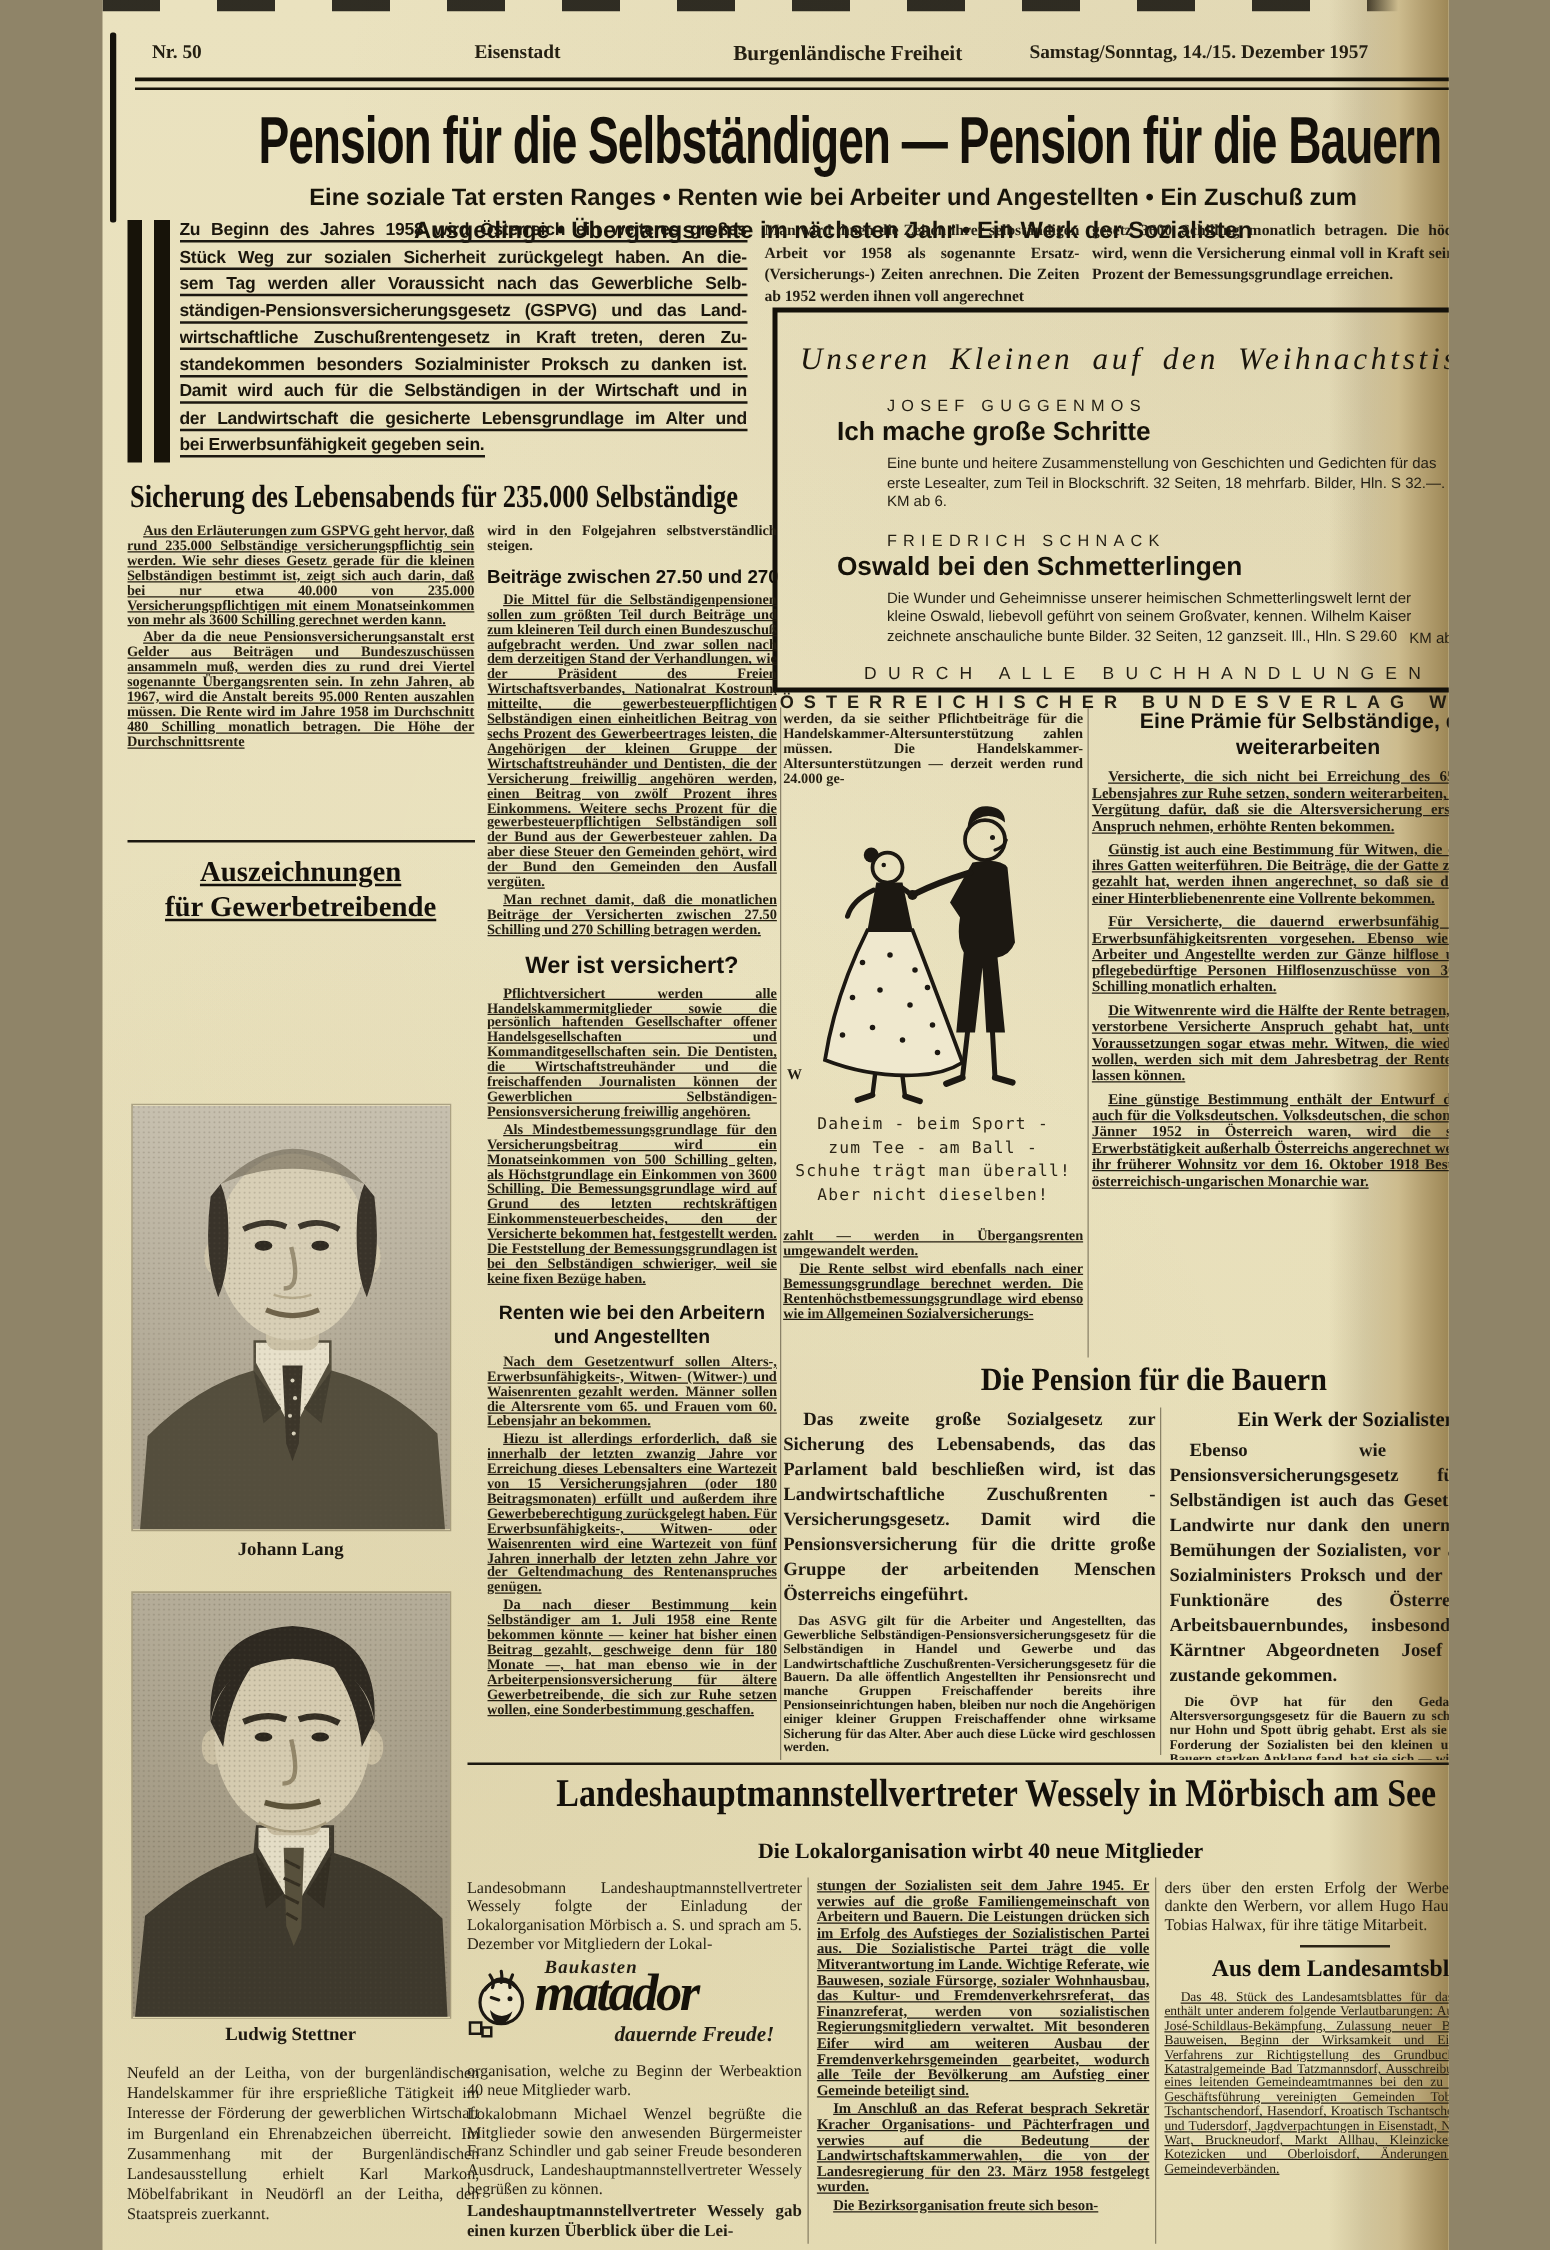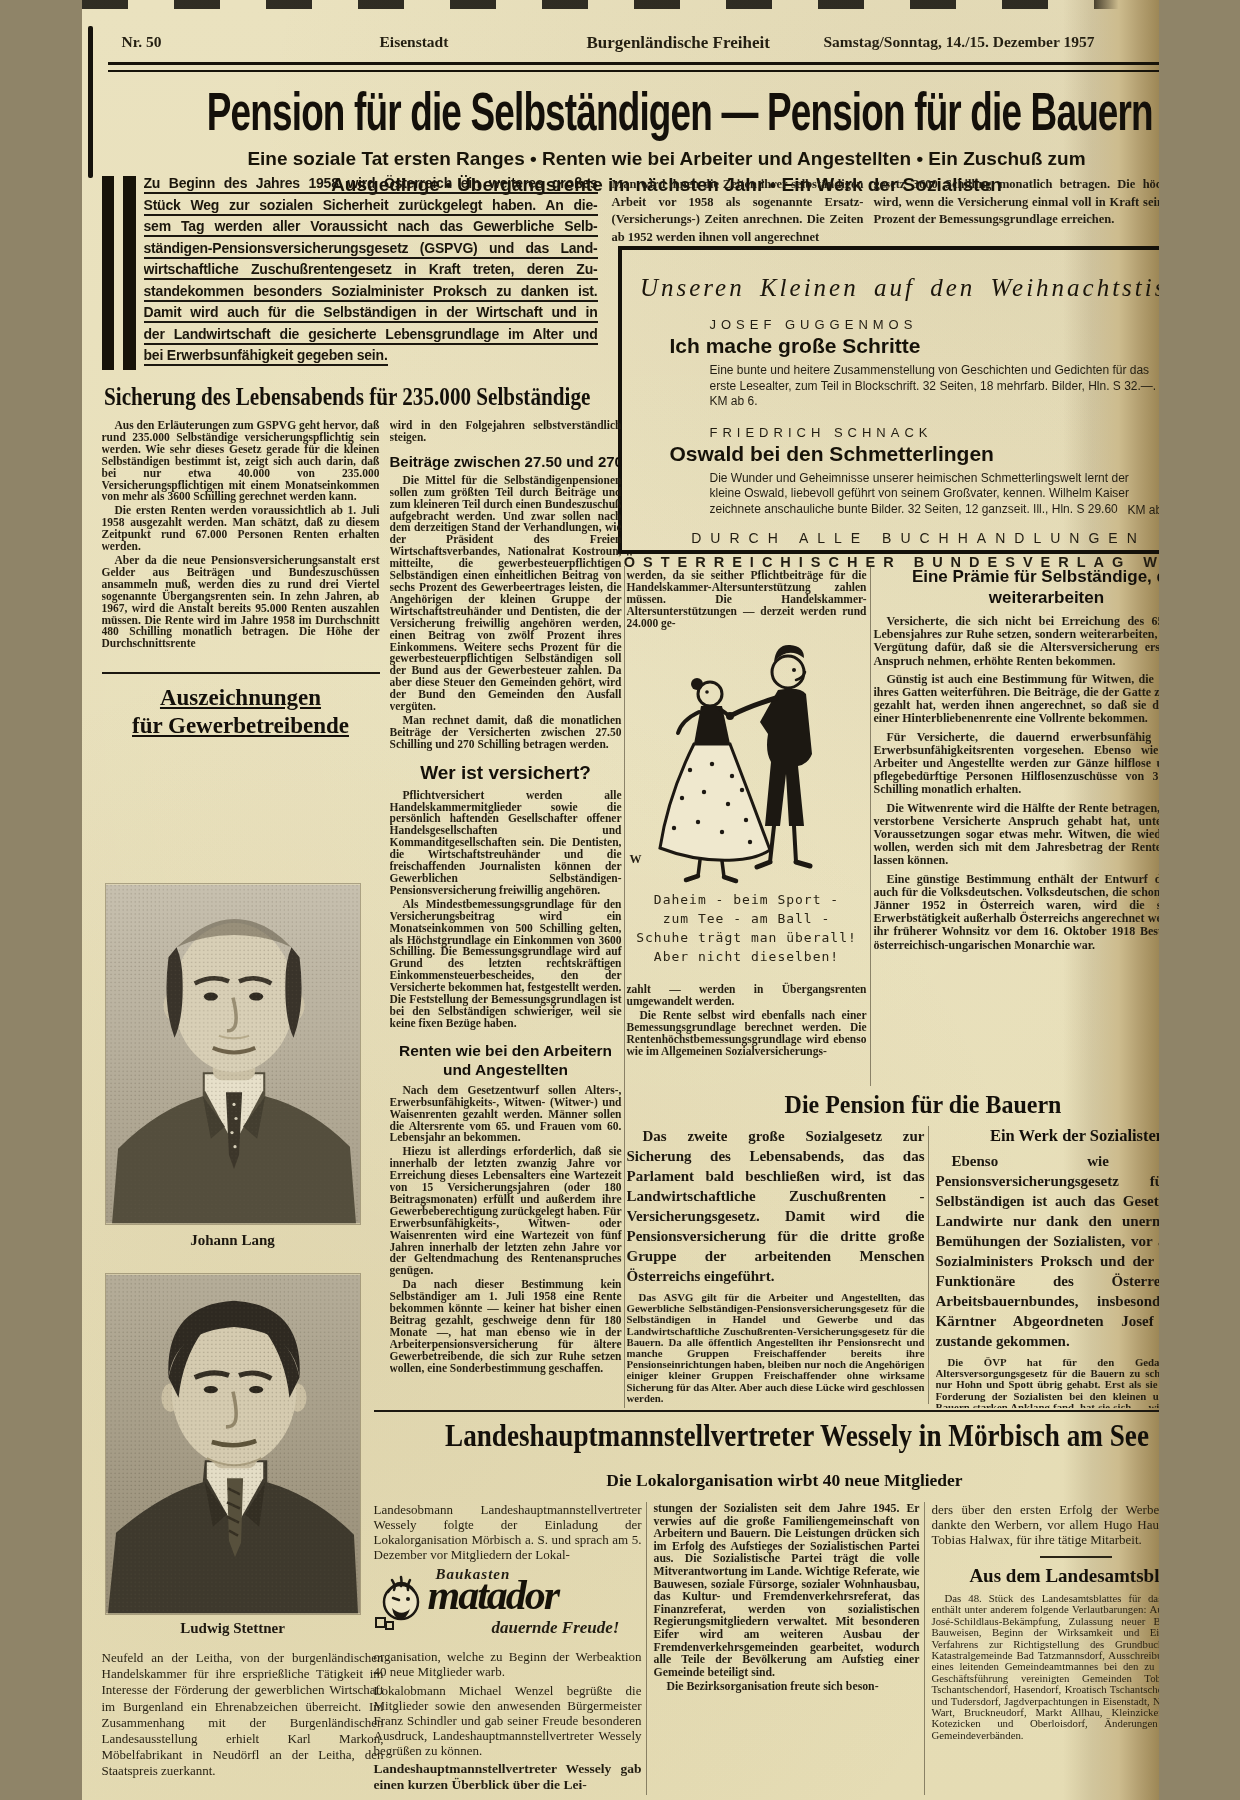--- a/index.html
+++ b/index.html
@@ -45,21 +45,21 @@
   .ad-box{left:536px;top:246px;width:602px;height:308px;border:4px solid #14110a;box-sizing:border-box;}
   .ad-title{margin-top:24px;text-align:center;font:italic 25px "Liberation Serif",serif;letter-spacing:3px;word-spacing:6px;color:#1b160c;}
   .ad-author{margin:15px 0 2px 88px;font:13px "Liberation Sans",sans-serif;letter-spacing:5px;color:#221d12;}
   .ad-book{margin-left:48px;font:bold 21px/24px "Liberation Sans",sans-serif;color:#161209;}
   .ad-desc{position:relative;margin:5px 58px 0 88px;font:12px/15.5px "Liberation Sans",sans-serif;text-align:left;color:#221d12;}
   .ad-km{position:absolute;right:-18px;bottom:0;font:12px "Liberation Sans",sans-serif;}
   .ad-line1{margin-top:13px;text-align:center;font:14px "Liberation Sans",sans-serif;letter-spacing:9px;}
   .ad-line2{margin-top:8px;text-align:center;font:bold 14.5px "Liberation Sans",sans-serif;letter-spacing:8px;}
   
   .body-just{font:bold 11.5px/11.9px "Liberation Serif",serif;text-align:justify;hyphens:auto;overflow-wrap:break-word;color:#241e11;}
-  .para{text-indent:13px;margin:0 0 2px;}
+  .para{text-indent:13px;margin:0 0 2px;text-decoration:underline;}
   .noindent{text-indent:0;}
   .sich-head{left:22px;top:383px;font:bold 23px "Liberation Serif",serif;white-space:nowrap;color:#14100a;
     transform:scale(.92,1.12);transform-origin:left top;}
   .colA{left:20px;top:420px;width:278px;height:246px;overflow:hidden;}
   .ruleA{left:20px;top:672px;width:278px;border-top:2px solid #1c1810;}
   .ausz-head{left:20px;top:684px;width:278px;text-align:center;font:bold 23px/28px "Liberation Serif",serif;color:#14100a;text-decoration:underline;}
   .ausz-para{left:20px;top:744px;width:278px;font:12.5px/15.3px "Liberation Serif",serif;text-align:justify;hyphens:auto;}
   .colB{left:308px;top:420px;width:232px;height:990px;overflow:hidden;}
   .sub-sans1{font:bold 15px "Liberation Sans",sans-serif;white-space:nowrap;margin:9px 0 5px;color:#14100a;}
   .sub-sans-c{font:bold 19px "Liberation Sans",sans-serif;text-align:center;margin:11px 0 6px;color:#14100a;}
@@ -161,21 +161,20 @@
       <span>Die Wunder und Geheimnisse unserer heimischen Schmetterlingswelt lernt der kleine Oswald, liebevoll geführt von seinem Großvater, kennen. Wilhelm Kaiser zeichnete anschauliche bunte Bilder. 32 Seiten, 12 ganzseit. Ill., Hln. S 29.60</span>
       <span class="ad-km">KM ab 8.</span>
     </div>
     <div class="ad-line1">DURCH ALLE BUCHHANDLUNGEN</div>
     <div class="ad-line2">ÖSTERREICHISCHER BUNDESVERLAG WIEN</div>
   </div>
 
   <div class="abs sich-head">Sicherung des Lebensabends für 235.000 Selbständige</div>
   <div class="abs colA body-just">
       <div class="para">Aus den Erläuterungen zum GSPVG geht hervor, daß rund 235.000 Selbständige versicherungspflichtig sein werden. Wie sehr dieses Gesetz gerade für die kleinen Selbständigen bestimmt ist, zeigt sich auch darin, daß bei nur etwa 40.000 von 235.000 Versicherungspflichtigen mit einem Monatseinkommen von mehr als 3600 Schilling gerechnet werden kann.</div>
-      <div class="para">Die ersten Renten werden voraussichtlich ab 1. Juli 1958 ausgezahlt werden. Man schätzt, daß zu diesem Zeitpunkt rund 67.000 Personen Renten erhalten werden.</div>
       <div class="para">Aber da die neue Pensionsversicherungsanstalt erst Gelder aus Beiträgen und Bundeszuschüssen ansammeln muß, werden dies zu rund drei Viertel sogenannte Übergangsrenten sein. In zehn Jahren, ab 1967, wird die Anstalt bereits 95.000 Renten auszahlen müssen. Die Rente wird im Jahre 1958 im Durchschnitt 480 Schilling monatlich betragen. Die Höhe der Durchschnittsrente</div>
     </div>
 
   <div class="abs colB">
     <div class="body-just noindent">wird in den Folgejahren selbstverständlich steigen.</div>
     <div class="sub-sans1">Beiträge zwischen 27.50 und 270 S</div>
     <div class="body-just">
         <div class="para">Die Mittel für die Selbständigenpensionen sollen zum größten Teil durch Beiträge und zum kleineren Teil durch einen Bundeszuschuß aufgebracht werden. Und zwar sollen nach dem derzeitigen Stand der Verhandlungen, wie der Präsident des Freien Wirtschaftsverbandes, Nationalrat Kostroun, mitteilte, die gewerbesteuerpflichtigen Selbständigen einen einheitlichen Beitrag von sechs Prozent des Gewerbeertrages leisten, die Angehörigen der kleinen Gruppe der Wirtschaftstreuhänder und Dentisten, die der Versicherung freiwillig angehören werden, einen Beitrag von zwölf Prozent ihres Einkommens. Weitere sechs Prozent für die gewerbesteuerpflichtigen Selbständigen soll der Bund aus der Gewerbesteuer zahlen. Da aber diese Steuer den Gemeinden gehört, wird der Bund den Gemeinden den Ausfall vergüten.</div>
         <div class="para">Man rechnet damit, daß die monatlichen Beiträge der Versicherten zwischen 27.50 Schilling und 270 Schilling betragen werden.</div>
       </div>
@@ -391,20 +390,21 @@
       <span class="mat-brand">matador</span>
       <span class="mat-tag">dauernde Freude!</span>
     </div>
     <div class="reg-just">organisation, welche zu Beginn der Werbeaktion 40 neue Mitglieder warb.</div>
     <div class="reg-just" style="margin-top:4px">Lokalobmann Michael Wenzel begrüßte die Mitglieder sowie den anwesenden Bürgermeister Franz Schindler und gab seiner Freude besonderen Ausdruck, Landeshauptmannstellvertreter Wessely begrüßen zu können.</div>
     <div class="w-bold">Landeshauptmannstellvertreter Wessely gab einen kurzen Überblick über die Lei-</div>
   </div>
 
   <div class="abs w-col2 w-col2-body">
       <div class="para">stungen der Sozialisten seit dem Jahre 1945. Er verwies auf die große Familiengemeinschaft von Arbeitern und Bauern. Die Leistungen drücken sich im Erfolg des Aufstieges der Sozialistischen Partei aus. Die Sozialistische Partei trägt die volle Mitverantwortung im Lande. Wichtige Referate, wie Bauwesen, soziale Fürsorge, sozialer Wohnhausbau, das Kultur- und Fremdenverkehrsreferat, das Finanzreferat, werden von sozialistischen Regierungsmitgliedern verwaltet. Mit besonderen Eifer wird am weiteren Ausbau der Fremdenverkehrsgemeinden gearbeitet, wodurch alle Teile der Bevölkerung am Aufstieg einer Gemeinde beteiligt sind.</div>
+      <div class="para">Im Anschluß an das Referat besprach Sekretär Kracher Organisations- und Pächterfragen und verwies auf die Bedeutung der Landwirtschaftskammerwahlen, die von der Landesregierung für den 23. März 1958 festgelegt wurden.</div>
       <div class="para">Die Bezirksorganisation freute sich beson-</div>
     </div>
 
   <div class="abs w-col3">
     <div class="reg-just noindent">ders über den ersten Erfolg der Werbeaktion und dankte den Werbern, vor allem Hugo Hautzinger und Tobias Halwax, für ihre tätige Mitarbeit.</div>
     <div class="short-rule"></div>
     <div class="amt-sub">Aus dem Landesamtsblatt</div>
     <div class="amt-body para">Das 48. Stück des Landesamtsblattes für das Burgenland enthält unter anderem folgende Verlautbarungen: Aufruf zur San-José-Schildlaus-Bekämpfung, Zulassung neuer Baustoffe und Bauweisen, Beginn der Wirksamkeit und Einleitung des Verfahrens zur Richtigstellung des Grundbuches für die Katastralgemeinde Bad Tatzmannsdorf, Ausschreibung der Stelle eines leitenden Gemeindeamtmannes bei den zu gemeinsamen Geschäftsführung vereinigten Gemeinden Tobaj, Deutsch Tschantschendorf, Hasendorf, Kroatisch Tschantschendorf, Punitz und Tudersdorf, Jagdverpachtungen in Eisenstadt, Neuhaus in der Wart, Bruckneudorf, Markt Allhau, Kleinzicken, Neuhodis, Kotezicken und Oberloisdorf, Änderungen bei den Gemeindeverbänden.</div>
   </div>
 

